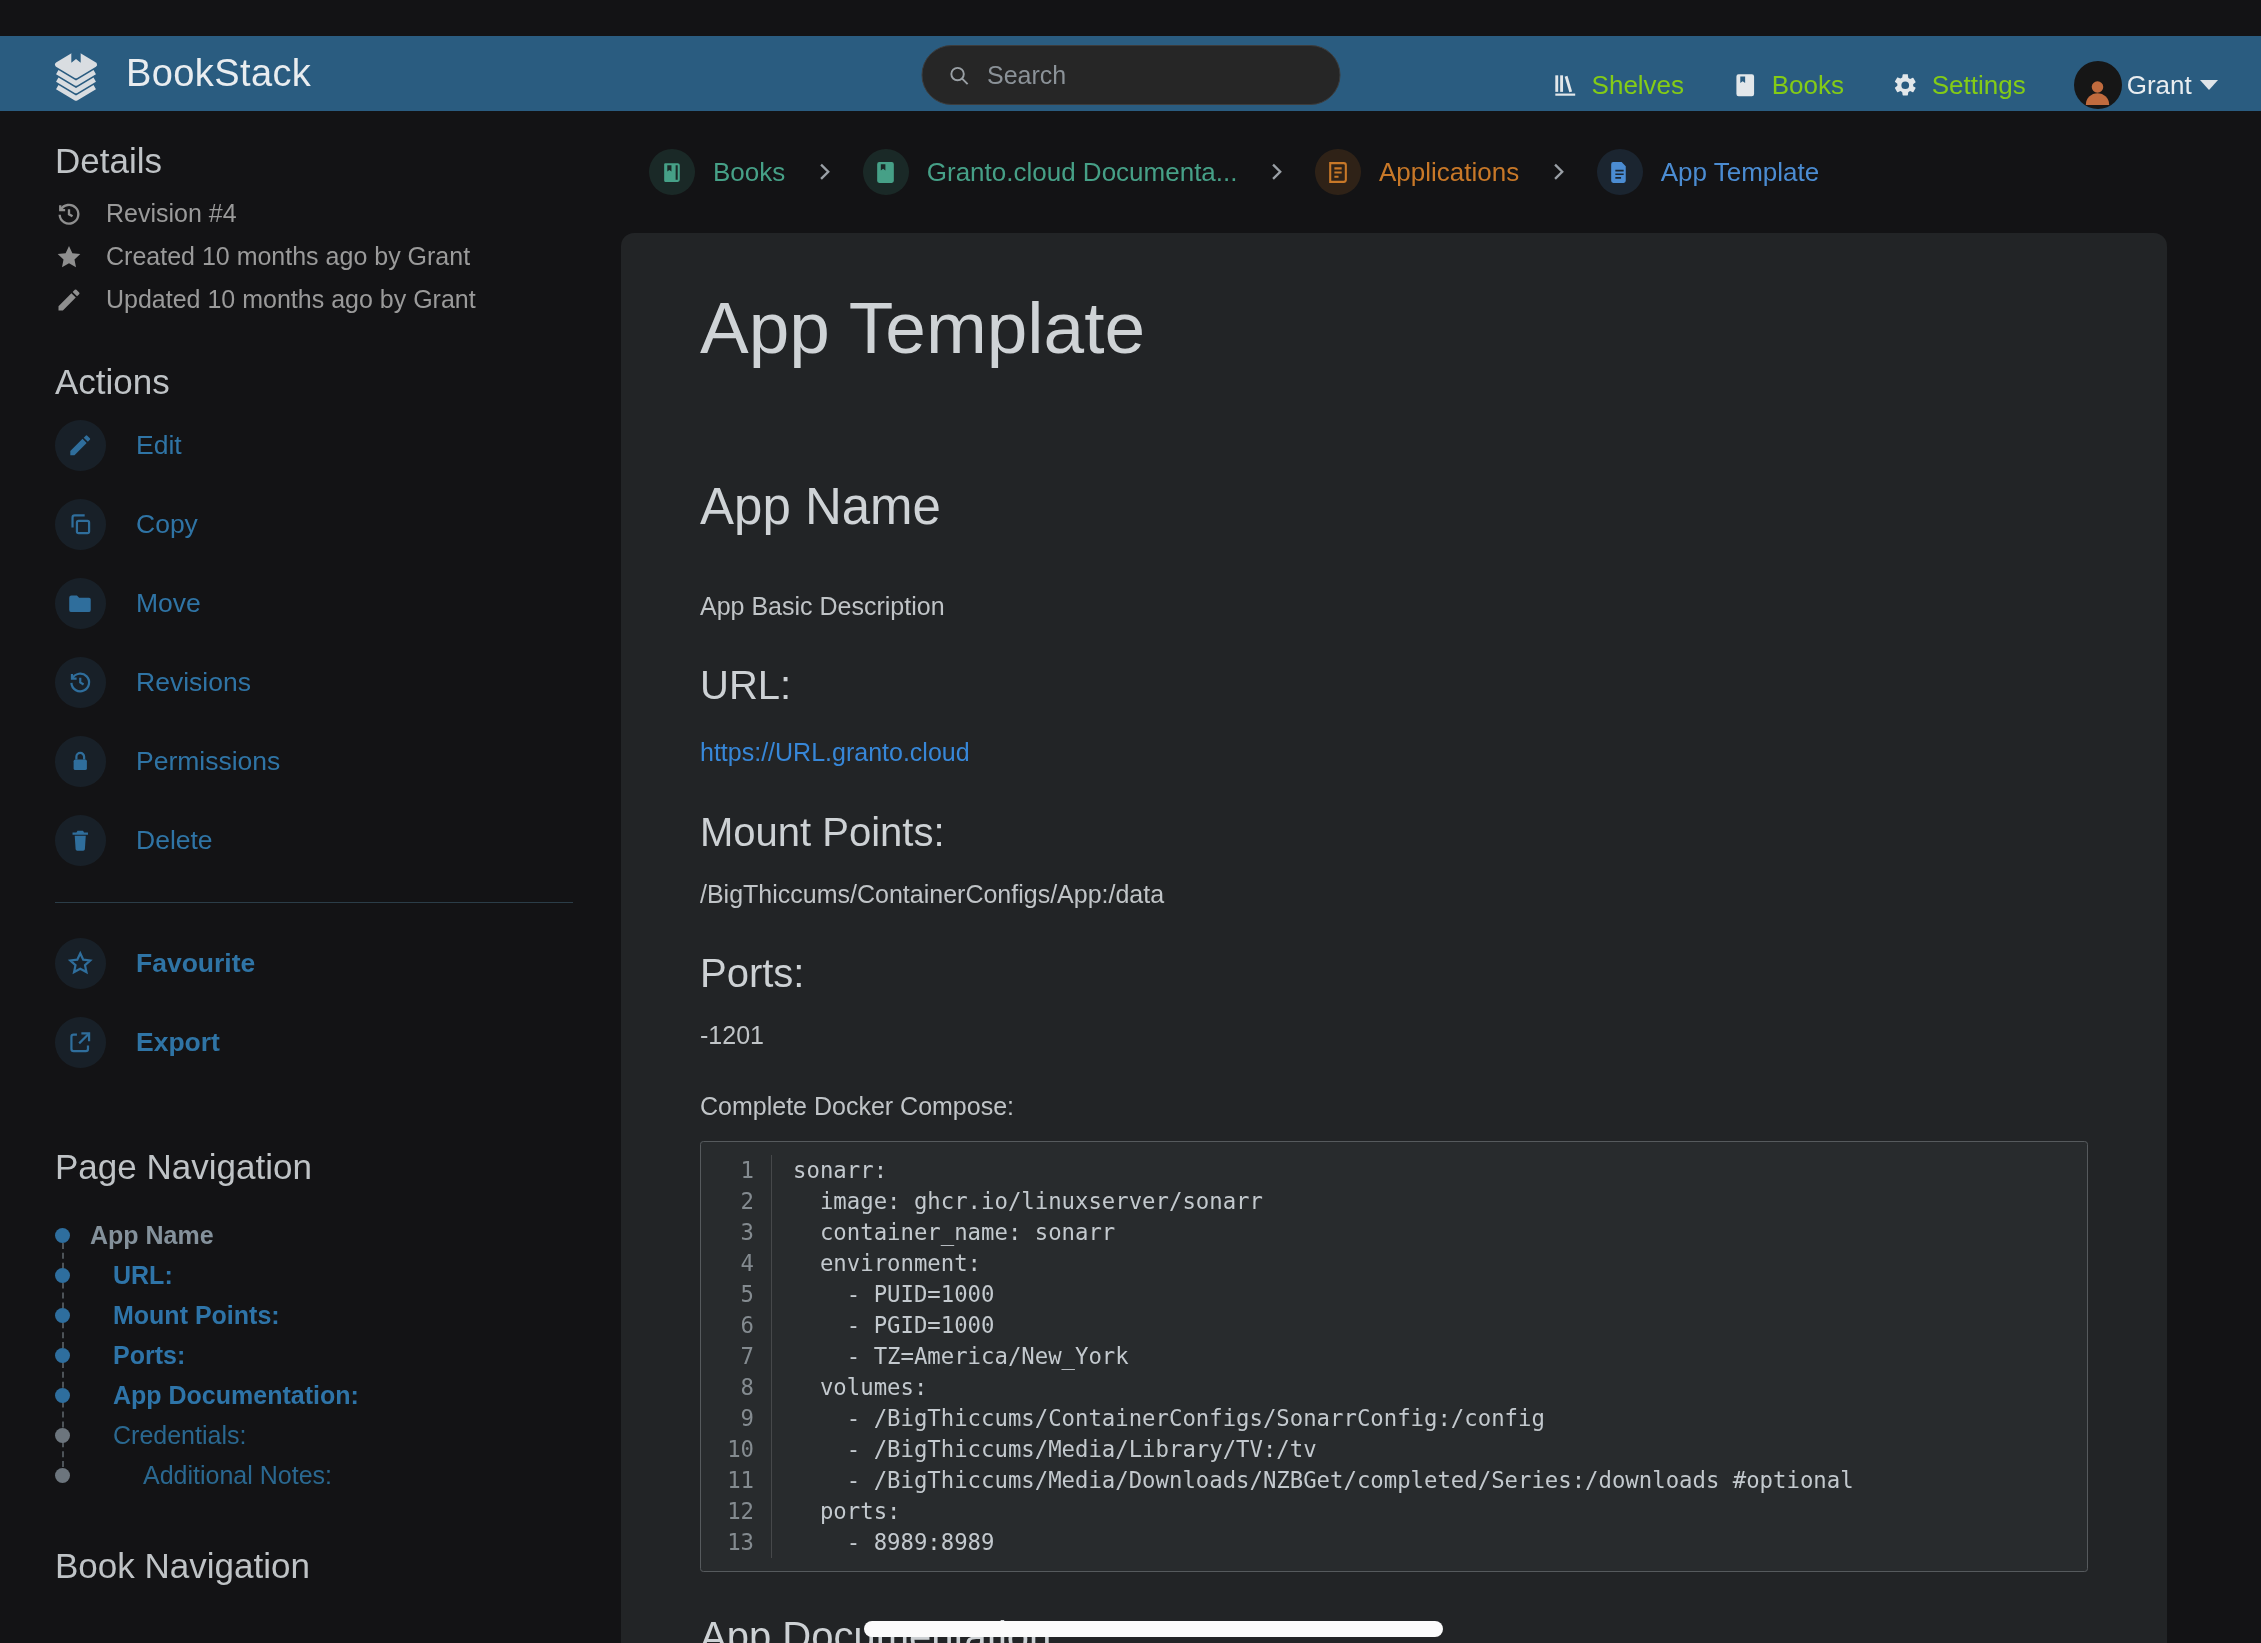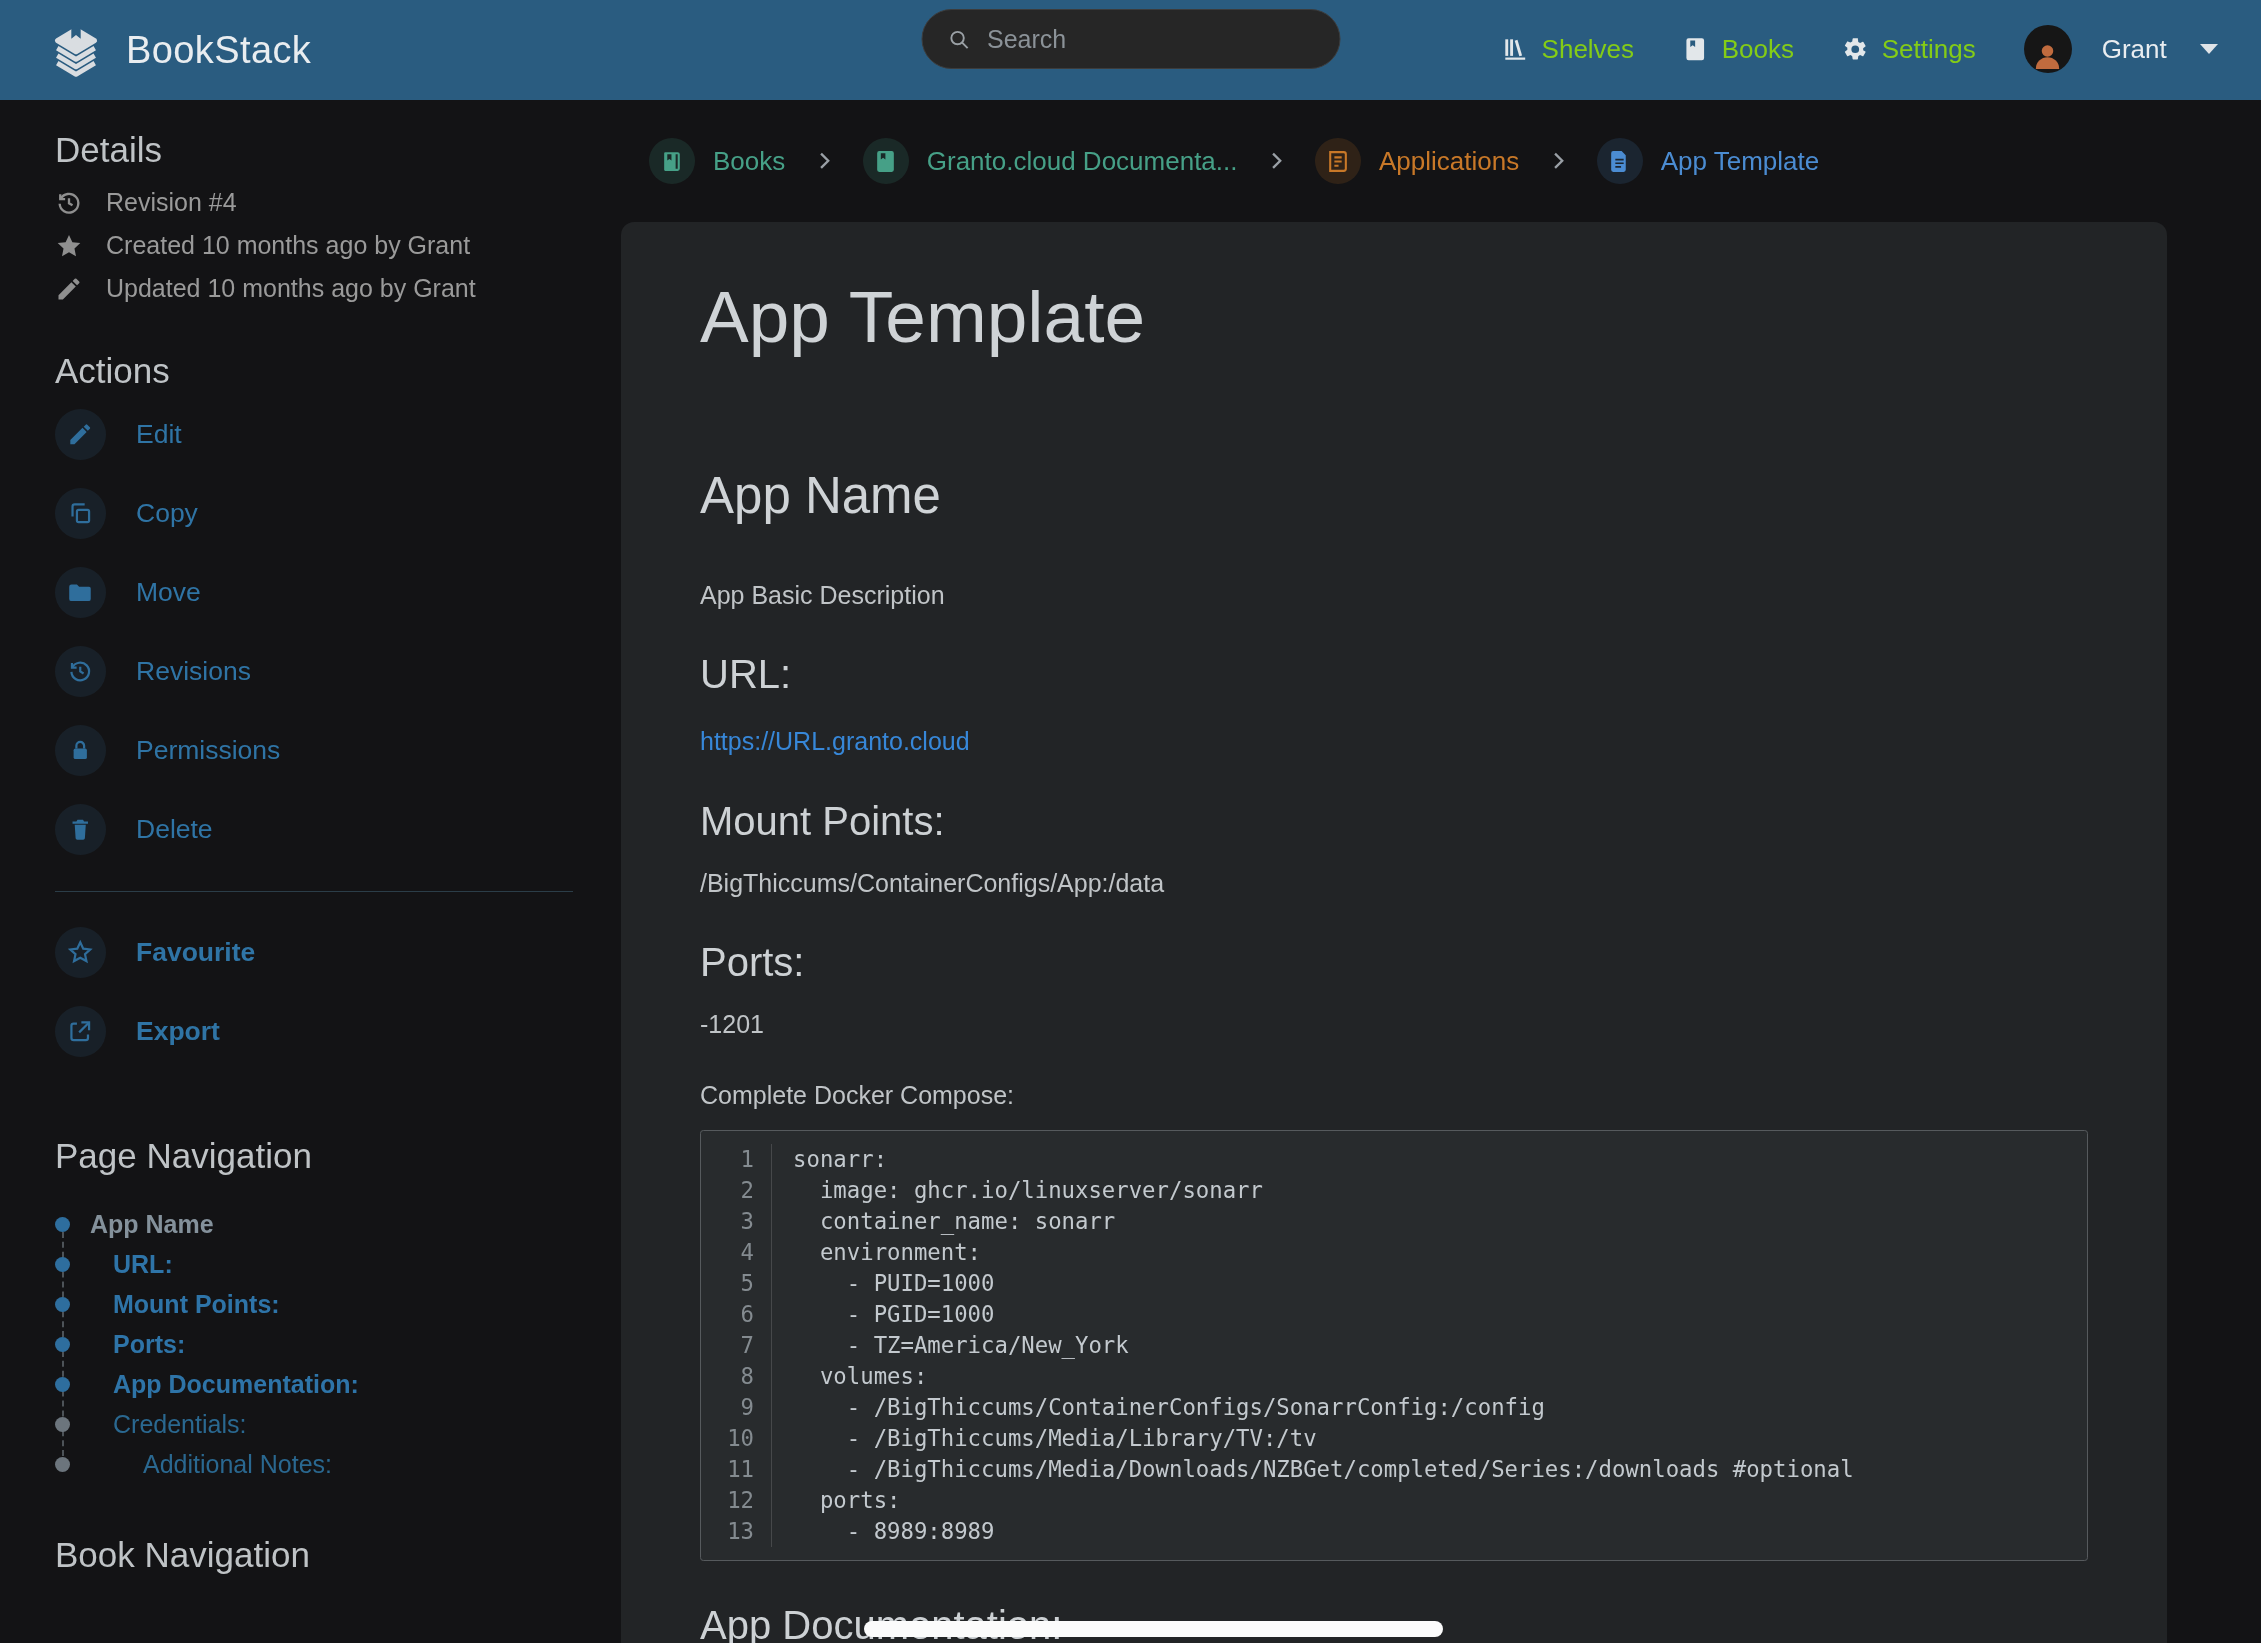--- a/index.html
+++ b/index.html
@@ -1,35 +1,35 @@
 <!DOCTYPE html>
 <html style="font-size:13.2px"><head>
 <meta charset="utf-8">
 <style>
   html,body{margin:0;padding:0;background:#0e0e10;}
   .app{position:relative;width:2261px;height:1644px;overflow:hidden;
        background:#131315;font-family:"Liberation Sans",sans-serif;
        -webkit-font-smoothing:antialiased;}
 
   
-  .header{position:relative;height:100px;background:#2a5c80;display:flex;align-items:center;}
+  .header{position:relative;height:75px;background:#2a5c80;display:flex;align-items:center;margin-top:36px;}
   .brand{display:flex;align-items:center;gap:20px;padding-left:46px;cursor:pointer;}
   .brand-logo{width:60px;height:60px;}
   .brand-name{font-size:38px;font-weight:500;color:#e9edf0;letter-spacing:0.4px;}
   .searchbox{position:absolute;left:50%;top:9px;transform:translateX(-50%);
              width:419px;height:60px;background:#262626;border:0.8px solid #3c3c3c;
              border-radius:33px;display:flex;align-items:center;gap:15px;padding:0 25px;box-sizing:border-box;}
   .searchbox svg{width:23px;height:23px;flex:none;color:#9aa0a5;}
   .searchbox input{flex:1;background:transparent;border:none;outline:none;
                    color:#cfd4d8;font-size:25px;font-family:"Liberation Sans",sans-serif;}
   .searchbox input::placeholder{color:#8b9298;}
   .hnav{position:absolute;right:43px;top:0;height:98px;display:flex;align-items:center;gap:48px;}
   .hnav-item{display:flex;align-items:center;gap:13.2px;color:#84cc16;font-size:26px;cursor:pointer;}
   .hnav-item svg{width:26.5px;height:26.5px;color:#e2e7ea;}
-  .usermenu{display:flex;align-items:center;gap:30px;cursor:pointer;}
+  .usermenu{display:flex;align-items:center;gap:5px;cursor:pointer;}
   .avatar{width:48px;height:48px;border-radius:50%;background:#161616;display:flex;align-items:flex-end;justify-content:center;overflow:hidden;}
   .avatar svg{width:33px;height:33px;color:#c06b3e;}
   .uname{color:#e9edf0;font-size:26px;}
   .caret{width:0;height:0;border-left:9px solid transparent;border-right:9px solid transparent;border-top:10.8px solid #dfe4e8;margin-left:3.3px;}
 
   
   .bodyrow{display:flex;height:1546px;}
   .sidebar{width:621px;flex:none;box-sizing:border-box;padding:30px 23px 0 55px;}
   .main{flex:1;min-width:0;}
 

